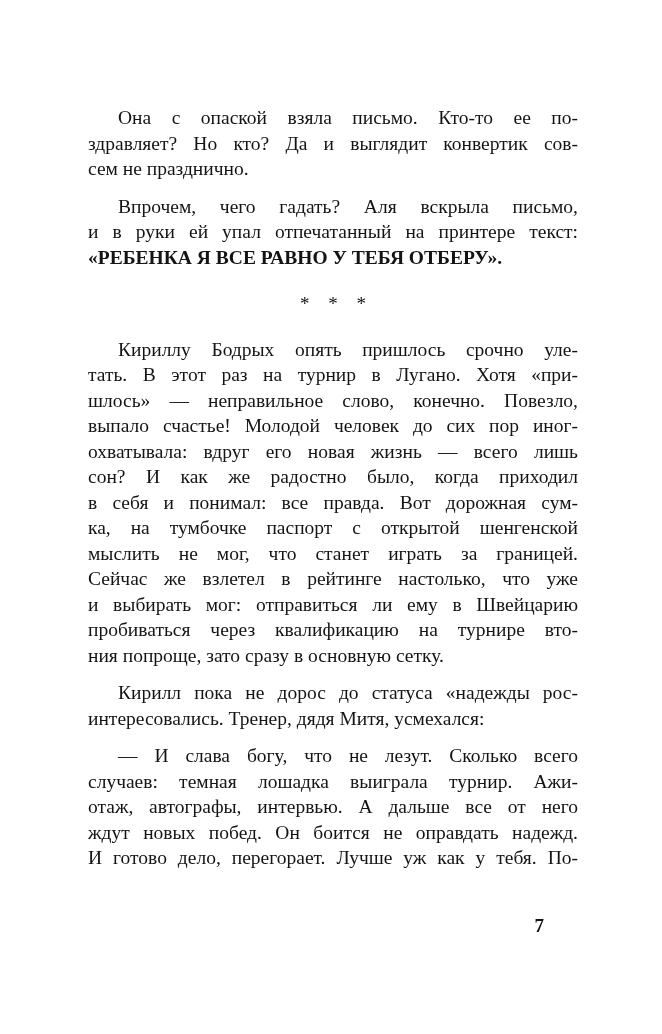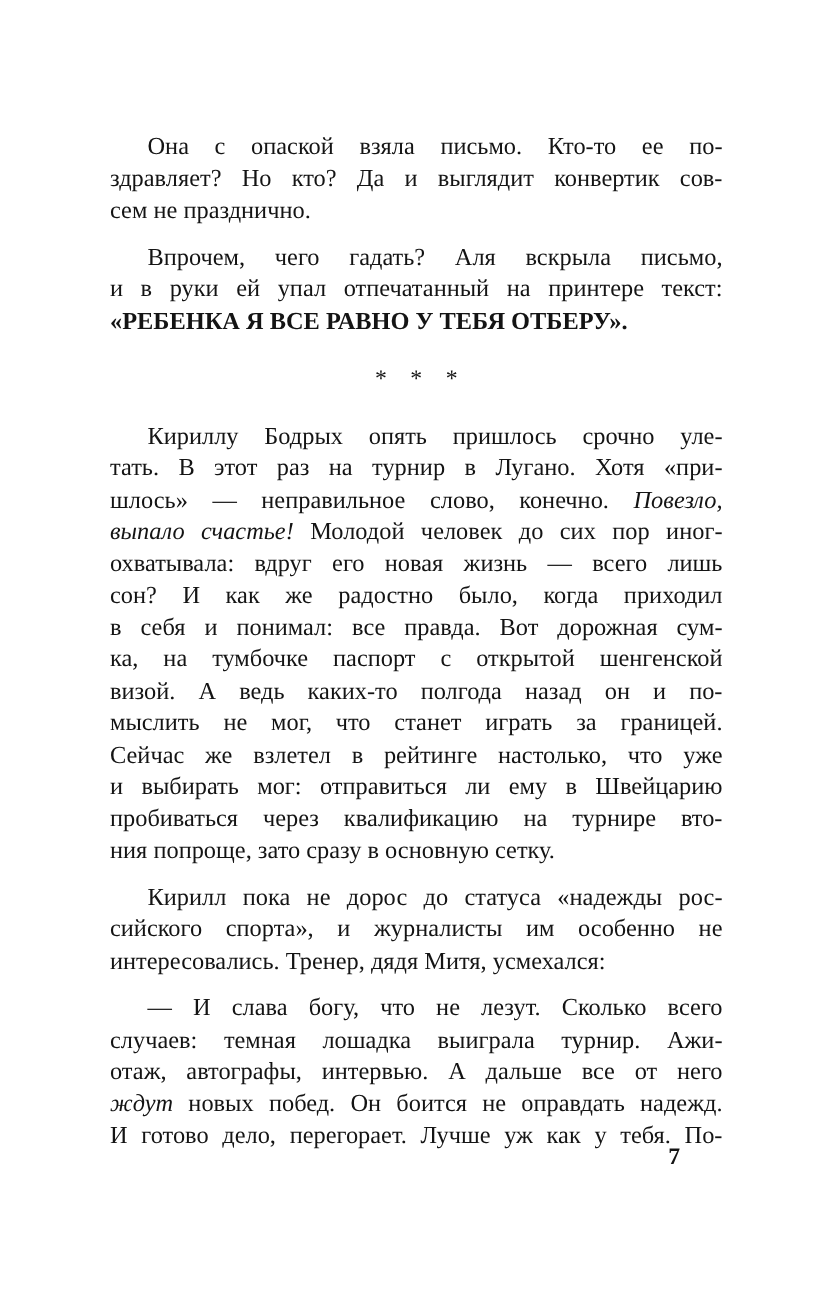--- a/index.html
+++ b/index.html
@@ -21,21 +21,21 @@
     line-height: 25.5px;
   }
   .para { margin: 12px; }
   .line {
     text-align: justify;
     text-align-last: justify;
     white-space: normal;
   }
   .line.first { text-indent: 30px; }
   .line.end { text-align-last: left; }
-  .i { font-style: italic; }
+  .i { }
   .b { font-weight: bold; }
   .sep {
     text-align: center;
     text-align-last: center;
     margin: 21px 0 20px 0;
     word-spacing: 14px;
     font-size: 19px;
     color: #141414;
   }
   .page-number {
@@ -64,30 +64,28 @@
     <div class="sep">* * *</div>
     <div class="para">
       <div class="line first"><span>Кириллу Бодрых опять пришлось срочно уле-</span></div>
       <div class="line"><span>тать. В этот раз на турнир в Лугано. Хотя «при-</span></div>
       <div class="line"><span>шлось» — неправильное слово, конечно. </span><span class="i">Повезло,</span></div>
       <div class="line"><span class="i">выпало счастье!</span><span> Молодой человек до сих пор иног-</span></div>
       <div class="line"><span>охватывала: вдруг его новая жизнь — всего лишь</span></div>
       <div class="line"><span>сон? И как же радостно было, когда приходил</span></div>
       <div class="line"><span>в себя и понимал: все правда. Вот дорожная сум-</span></div>
       <div class="line"><span>ка, на тумбочке паспорт с открытой шенгенской</span></div>
-      <div class="line"><span>визой. А ведь каких-то полгода назад он и по-</span></div>
       <div class="line"><span>мыслить не мог, что станет играть за границей.</span></div>
       <div class="line"><span>Сейчас же взлетел в рейтинге настолько, что уже</span></div>
       <div class="line"><span>и выбирать мог: отправиться ли ему в Швейцарию</span></div>
       <div class="line"><span>пробиваться через квалификацию на турнире вто-</span></div>
       <div class="line end"><span>ния попроще, зато сразу в основную сетку.</span></div>
     </div>
     <div class="para">
       <div class="line first"><span>Кирилл пока не дорос до статуса «надежды рос-</span></div>
-      <div class="line"><span>сийского спорта», и журналисты им особенно не</span></div>
       <div class="line end"><span>интересовались. Тренер, дядя Митя, усмехался:</span></div>
     </div>
     <div class="para">
       <div class="line first"><span>— И слава богу, что не лезут. Сколько всего</span></div>
       <div class="line"><span>случаев: темная лошадка выиграла турнир. Ажи-</span></div>
       <div class="line"><span>отаж, автографы, интервью. А дальше все от него</span></div>
       <div class="line"><span class="i">ждут</span><span> новых побед. Он боится не оправдать надежд.</span></div>
       <div class="line"><span>И готово дело, перегорает. Лучше уж как у тебя. По-</span></div>
     </div>
   </div>

